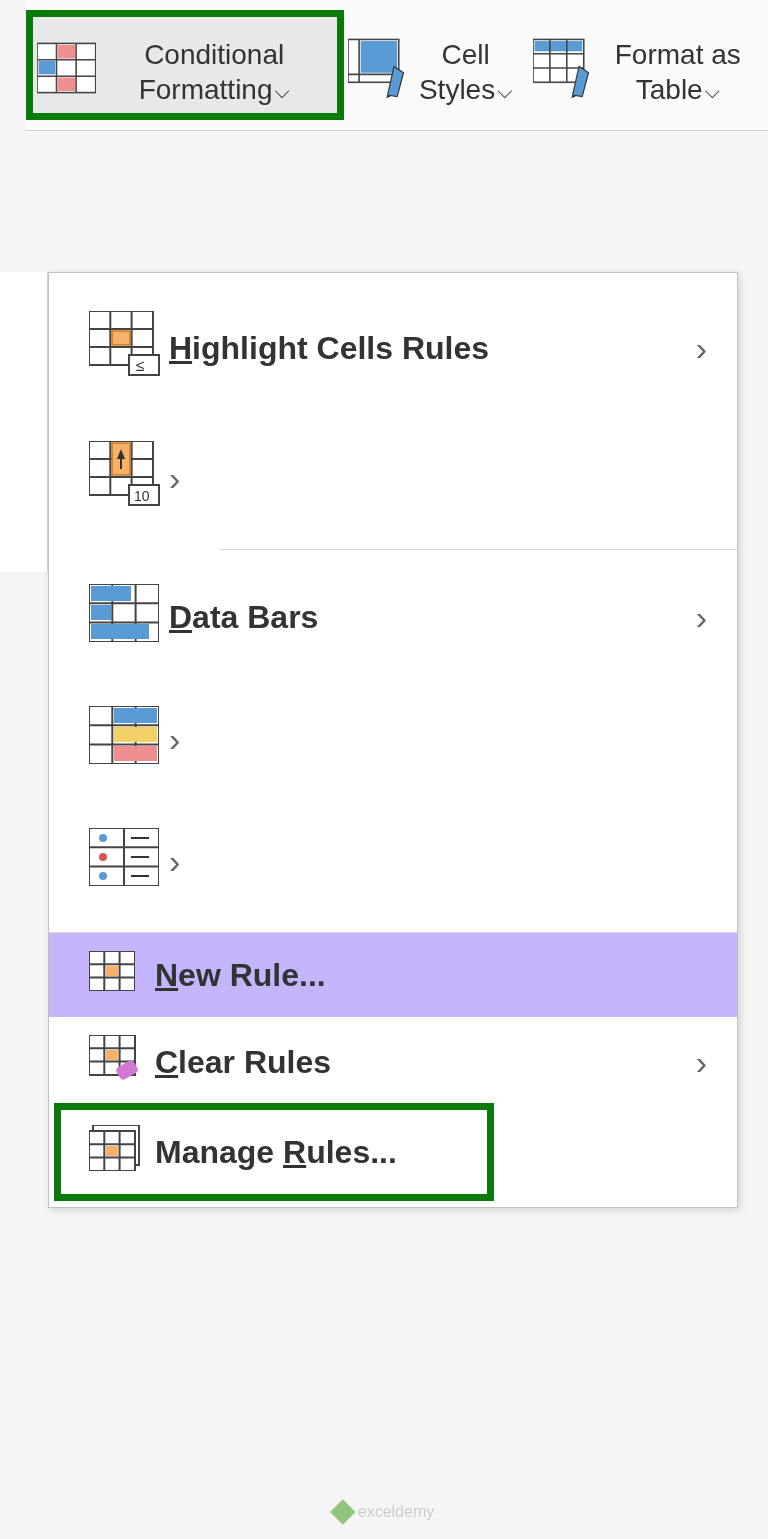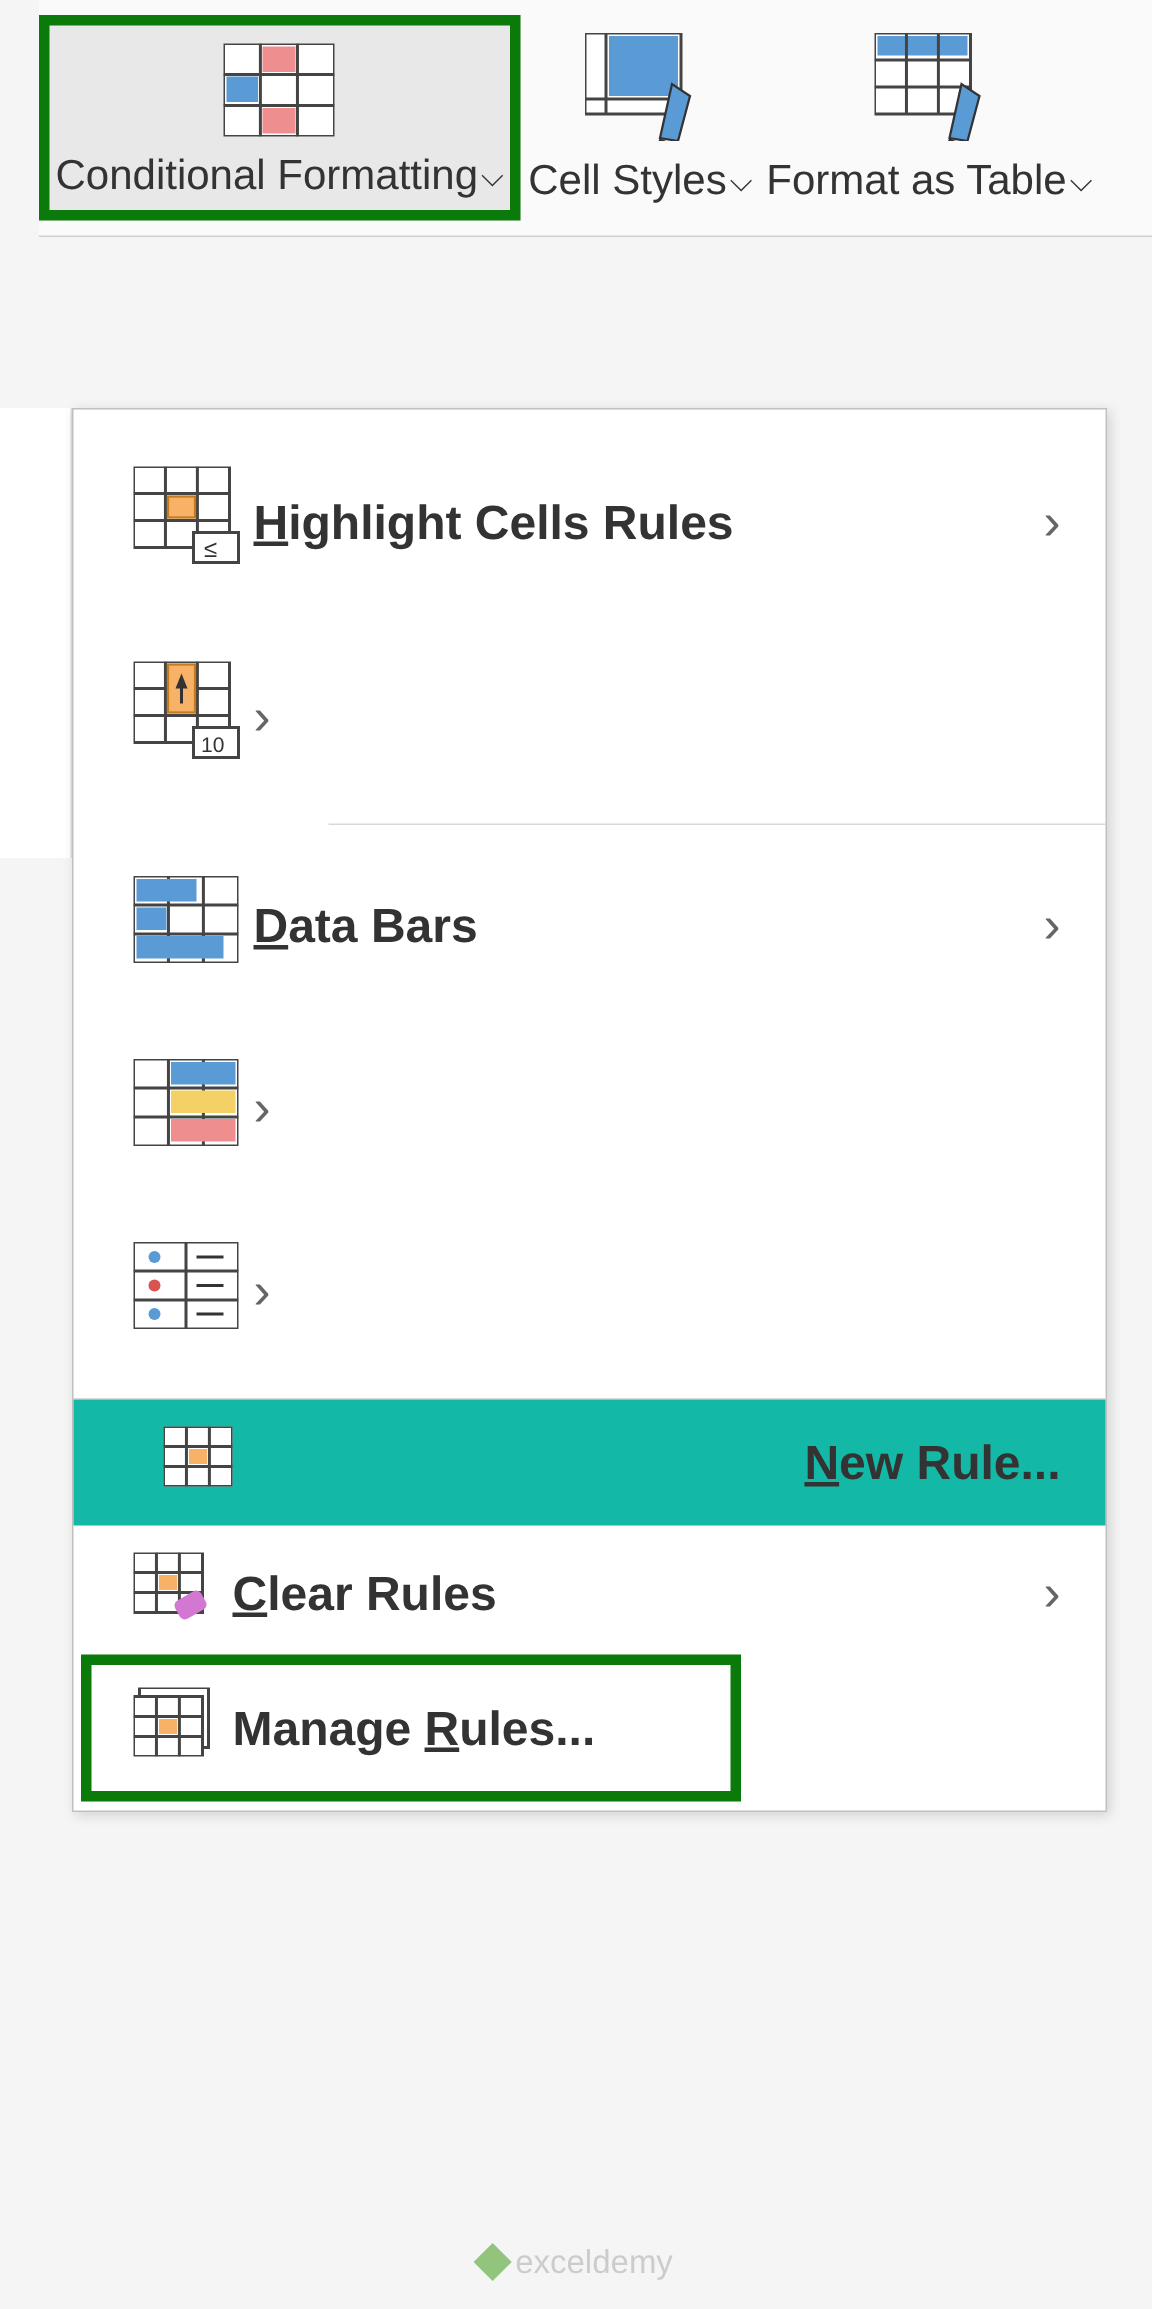--- a/index.html
+++ b/index.html
@@ -12,21 +12,21 @@
     }
     .ribbon {
       display: flex;
       background: #fafafa;
       border-bottom: 1px solid #d0d0d0;
       padding: 10px 0;
       margin-left: 26px;
     }
     .ribbon-btn {
       display: flex;
-      flex-direction: column;
+      flex-direction: row;
       align-items: center;
       justify-content: flex-start;
       padding: 12px 4px 6px 4px;
       cursor: pointer;
       text-align: center;
       font-size: 28px;
       color: #333;
       min-width: 160px;
     }
     .ribbon-btn.active {
@@ -84,40 +84,39 @@
       height: 1px;
       background: #d8d8d8;
       margin: 6px 0 6px 170px;
     }
     .sep-full {
       height: 1px;
       background: #d8d8d8;
       margin: 10px 0 0px 0;
     }
     .highlighted-new {
-      background: #14b8a6;
+      background: #c4b5fd;
       position: relative;
-      text-align: right;
     }
     .green-box-newrule {
       position: absolute;
       left: 54px;
       top: 1103px;
       width: 440px;
       height: 98px;
       border: 7px solid #0a7a0a;
       z-index: 10;
       pointer-events: none;
     }
     .watermark {
       position: absolute;
       bottom: 18px;
       left: 50%;
       transform: translateX(-50%);
-      font-size: 22px;
+      font-size: 16px;
       color: #bbb;
       opacity: 0.7;
       display: flex;
       align-items: center;
       gap: 6px;
     }
     .wm-box {
       width: 18px; height: 18px;
       background: #6ab04c;
       transform: rotate(45deg);

